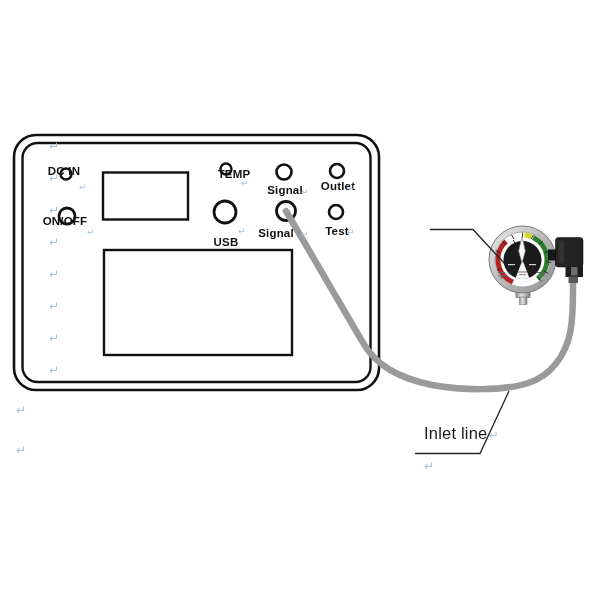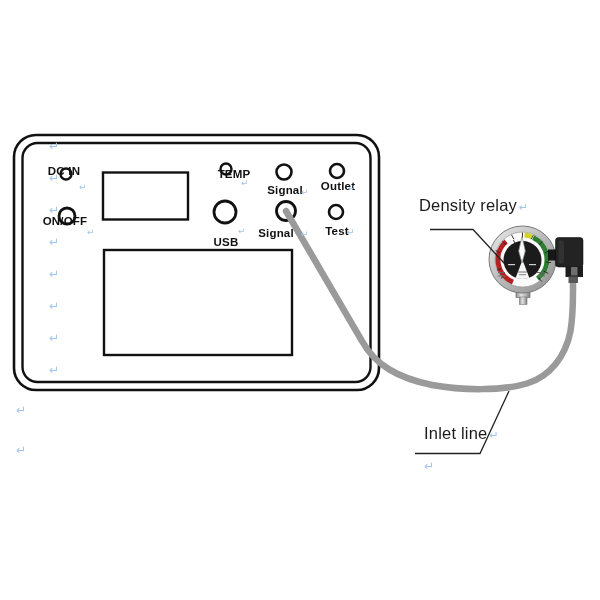--- a/index.html
+++ b/index.html
@@ -134,19 +134,18 @@
   <span class="ret" style="left:49px;top:204px;">↵</span>
   <span class="ret" style="left:49px;top:236px;">↵</span>
   <span class="ret" style="left:49px;top:268px;">↵</span>
   <span class="ret" style="left:49px;top:300px;">↵</span>
   <span class="ret" style="left:49px;top:332px;">↵</span>
   <span class="ret" style="left:49px;top:364px;">↵</span>
 
   <span class="ret" style="left:16px;top:404px;">↵</span>
   <span class="ret" style="left:16px;top:444px;">↵</span>
 
-  <span class="callout" style="left:419px;top:196px;"><span>Density relay</span><span class="ret-inline">↵</span></span>
 
   <span class="callout" style="left:424px;top:424px;"><span>Inlet line</span><span class="ret-inline">↵</span></span>
 
   <span class="ret" style="left:424px;top:460px;">↵</span>
 
 </div>
 
 </body></html>

